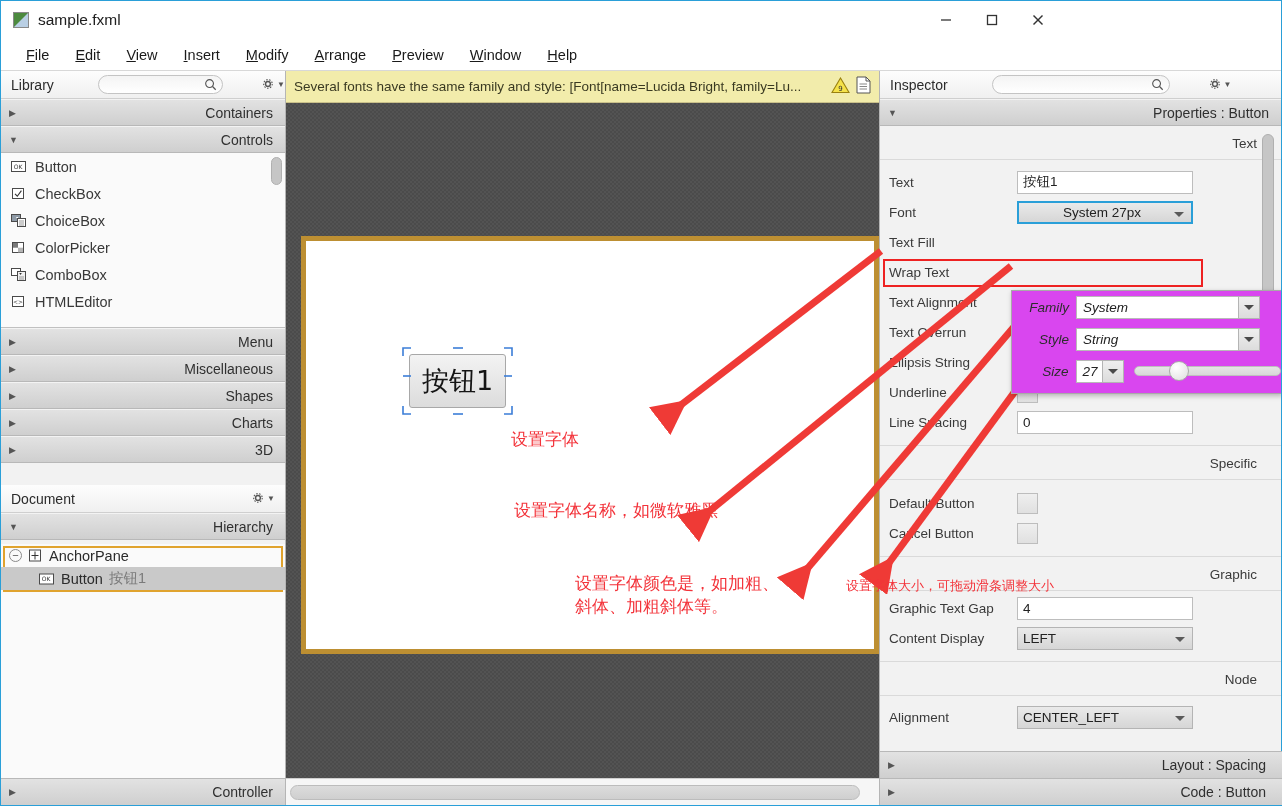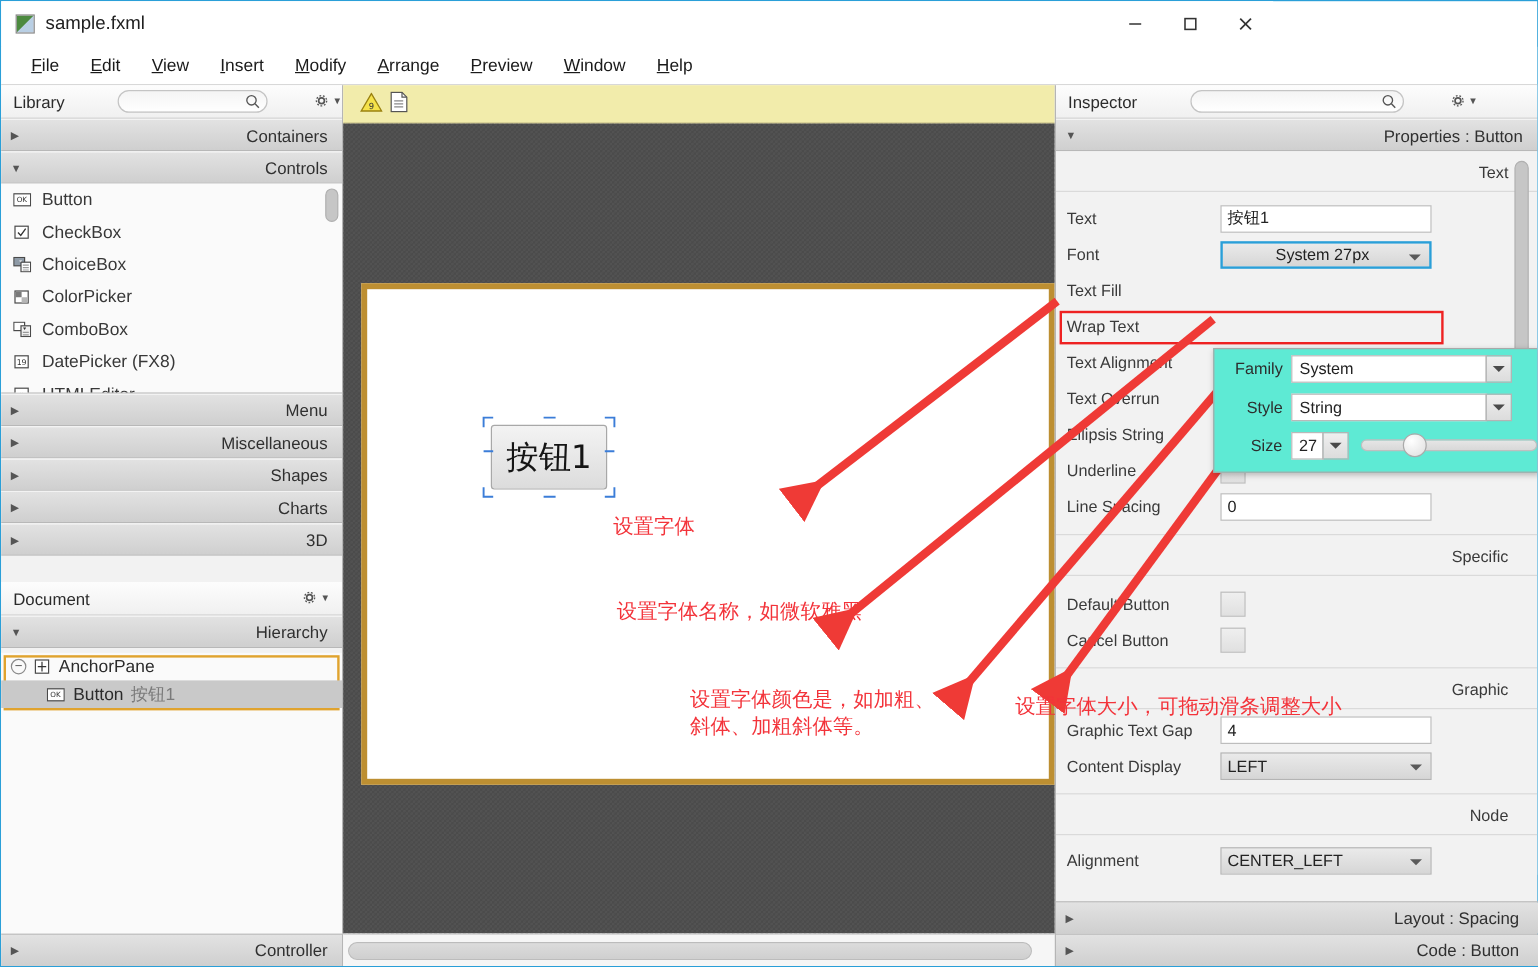--- a/index.html
+++ b/index.html
@@ -231,23 +231,24 @@
     border: 1px solid #bdbdbd;
   }
   .font-row-highlight {
     position: absolute; left: 3px; top: 133px; width: 320px; height: 28px;
     border: 2px solid #ee2222; pointer-events: none;
   }
   .font-combo-focus { border: 2px solid #2a9fd8 !important; padding-left: 44px; }
 
   .font-popup {
     position: absolute; left: 131px; top: 164px; width: 271px; height: 104px;
-    background: #5eead4; border: 1px solid #a9a9a9;
+    background: #d946ef; border: 1px solid #a9a9a9;
     box-shadow: 1px 2px 5px rgba(0,0,0,.25);
     z-index: 30;
+    font-style: italic;
   }
   .fp-row { height: 32px; display: flex; align-items: center; padding-left: 5px; }
   .fp-label { width: 59px; text-align: right; font-size: 13.5px; color: #2d2d2d; padding-right: 7px; }
   .fp-input {
     height: 23px; background: #fff; border: 1px solid #b9b9b9;
     font-size: 13.5px; color: #222; display: flex; align-items: center; padding-left: 6px;
   }
   .fp-drop {
     width: 22px; height: 23px; margin-left: -1px;
     background: linear-gradient(#efefef,#dcdcdc); border: 1px solid #b4b4b4;
@@ -277,21 +278,21 @@
   }
   .insp-acc {
     height: 27px; display: flex; align-items: center;
     background: linear-gradient(#e2e2e2,#cfcfcf);
     border-top: 1px solid #b8b8b8;
     font-size: 14px; color: #303030; padding: 0 16px 0 8px;
   }
   .insp-acc .arrow { width: 14px; color: #555; font-size: 9px; }
   .insp-acc .alabel { margin-left: auto; }
   .annot-right {
-    position: absolute; color: #f3333a; font-size: 17px;
+    position: absolute; color: #f3333a; font-size: 13px;
     font-family: "DejaVu Sans", sans-serif; white-space: nowrap;
     z-index: 25;
   }
 
   
   .watermark {
     position: absolute; right: 6px; bottom: 6px;
     color: rgba(150,150,150,.55); text-align: right;
     font-size: 22px; pointer-events: none; z-index: 40;
     font-family: "DejaVu Sans", sans-serif;
@@ -419,29 +420,20 @@
               <line x1="8" y1="9" x2="13" y2="9" stroke="#999"></line>
               <line x1="8" y1="11" x2="13" y2="11" stroke="#999"></line>
             </svg>
           </span>
         <span>ComboBox</span>
       </div>
       <div class="lib-item">
         <span class="gi">
             <svg width="15" height="13" viewBox="0 0 15 13">
               <rect x="1.5" y="1.5" width="11" height="10" fill="#fff" stroke="#4a4a4a"></rect>
-              <text x="7" y="9" font-size="6.5" text-anchor="middle" fill="#333" font-family="DejaVu Sans">19</text>
-            </svg>
-          </span>
-        <span>DatePicker  (FX8)</span>
-      </div>
-      <div class="lib-item">
-        <span class="gi">
-            <svg width="15" height="13" viewBox="0 0 15 13">
-              <rect x="1.5" y="1.5" width="11" height="10" fill="#fff" stroke="#4a4a4a"></rect>
               <text x="7" y="9" font-size="6" text-anchor="middle" fill="#333" font-family="DejaVu Sans">&lt;&gt;</text>
             </svg>
           </span>
         <span>HTMLEditor</span>
       </div>
       <div class="lib-scroll">
           <div class="thumb"></div>
         </div>
     </div>
 
@@ -507,20 +499,21 @@
       </div>
     </div>
   </div>
 
   <div class="controller">
     <span class="arrow">▶</span>
     <span class="alabel">Controller</span>
   </div>
 
   <div class="warnbar">
+    <span class="wtext">Several fonts have the same family and style: [Font[name=Lucida Bright, family=Lu...</span>
     <span class="warn-tri">
       <svg width="19" height="17" viewBox="0 0 19 17">
           <path d="M9.5 1 L18 15.5 L1 15.5 Z" fill="#f5e24a" stroke="#9a8110" stroke-width="1.1"></path>
           <text x="9.5" y="14" font-size="7" text-anchor="middle" fill="#333" font-family="DejaVu Sans">9</text>
         </svg>
     </span>
     <span class="warn-doc">
       <svg width="15" height="18" viewBox="0 0 15 18">
           <path d="M1 1 h9 l4 4 v12 h-13 z" fill="#fff" stroke="#555" stroke-width="1"></path>
           <path d="M10 1 v4 h4" fill="none" stroke="#555" stroke-width="1"></path>

